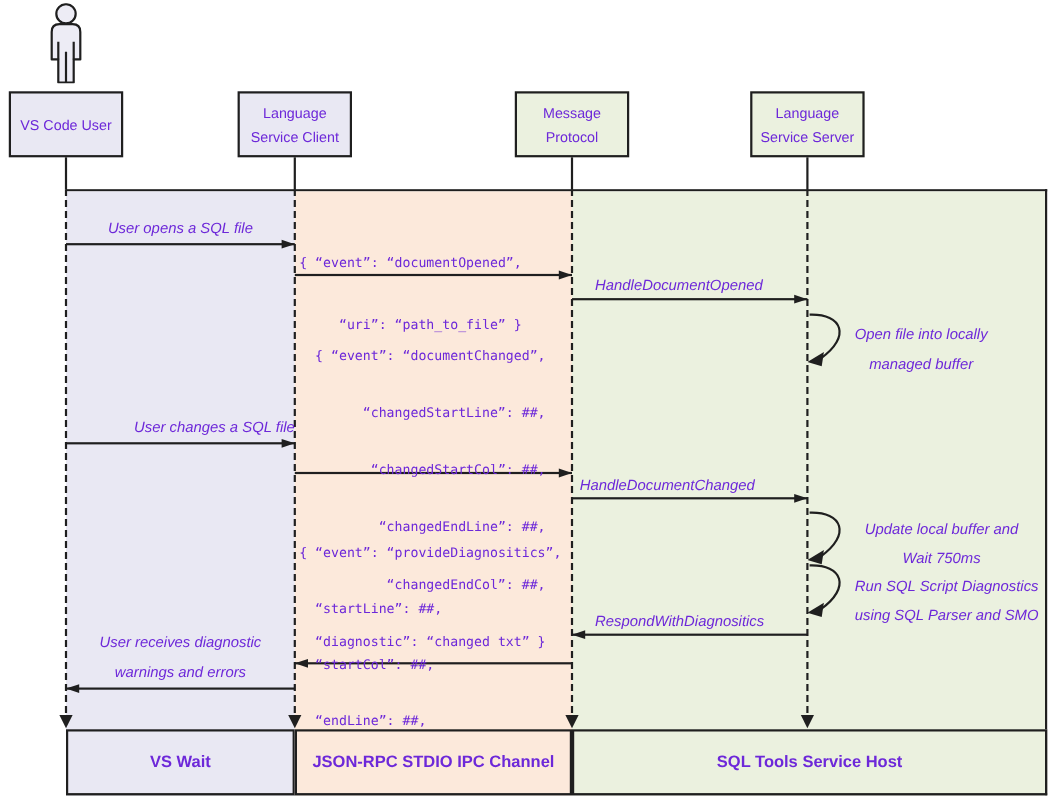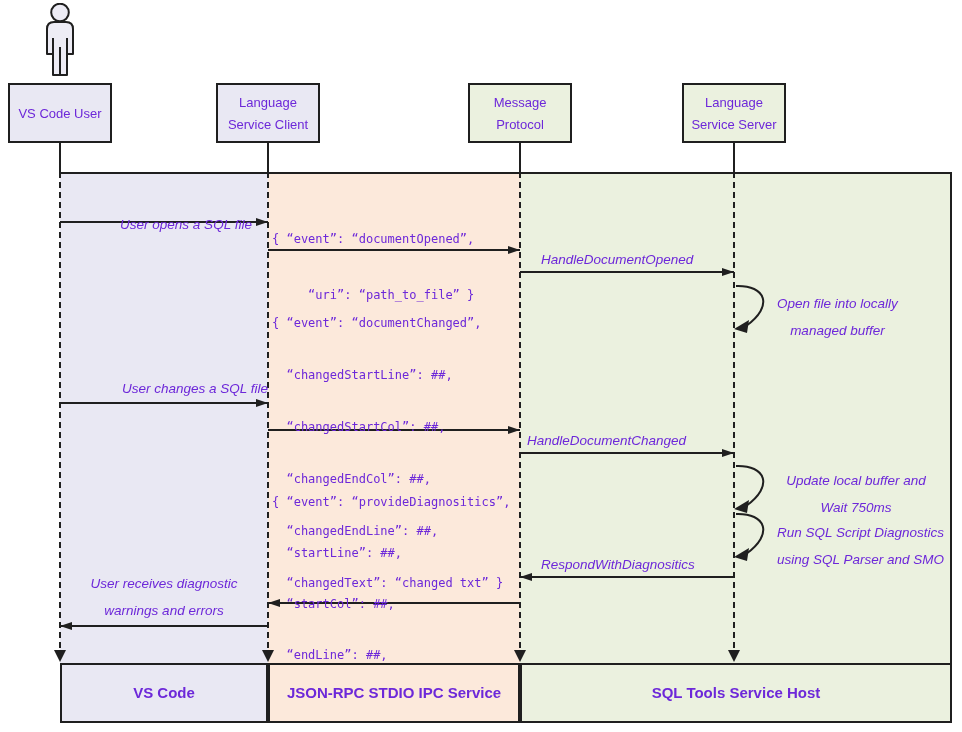--- a/index.html
+++ b/index.html
@@ -101,41 +101,41 @@
   <div class="arrow r" style="left:60px;top:221px;width:208px;"></div>
   <div class="arrow r" style="left:268px;top:249px;width:252px;"></div>
   <div class="arrow r" style="left:520px;top:271px;width:214px;"></div>
   <div class="arrow r" style="left:60px;top:402px;width:208px;"></div>
   <div class="arrow r" style="left:268px;top:429px;width:252px;"></div>
   <div class="arrow r" style="left:520px;top:452px;width:214px;"></div>
   <div class="arrow l" style="left:520px;top:576px;width:214px;"></div>
   <div class="arrow l" style="left:268px;top:602px;width:252px;"></div>
   <div class="arrow l" style="left:60px;top:625px;width:208px;"></div>
 
-  <div class="ilabel ctr" style="top:217px;padding-left:22px;">User opens a SQL file</div>
+  <div class="ilabel ctr" style="top:200px;">User opens a SQL file</div>
   <div class="ilabel" style="left:541px;top:252px;">HandleDocumentOpened</div>
   <div class="ilabel ctr" style="top:381px;text-align:right;">User changes a SQL file</div>
   <div class="ilabel" style="left:527px;top:433px;">HandleDocumentChanged</div>
   <div class="ilabel" style="left:541px;top:557px;">RespondWithDiagnositics</div>
   <div class="ilabel ctr two" style="top:570px;">
     <div>User receives diagnostic</div>
     <div>warnings and errors</div>
   </div>
 
   <div class="mono lh28" style="top:197px;">
     <div>{ “event”: “documentOpened”,</div>
     <div>  “uri”: “path_to_file” }</div>
   </div>
-  <div class="mono lh24" style="top:283px;">
+  <div class="mono lh24" style="top:283px;text-align:right;">
     <div>{ “event”: “documentChanged”,</div>
     <div>  “changedStartLine”: ##,</div>
     <div>  “changedStartCol”: ##,</div>
+    <div>  “changedEndLine”: ##,</div>
     <div>  “changedEndCol”: ##,</div>
-    <div>  “changedEndLine”: ##,</div>
-    <div>  “changedText”: “changed txt” }</div>
+    <div>  “diagnostic”: “changed txt” }</div>
   </div>
   <div class="mono lh23" style="top:463px;">
     <div>{ “event”: “provideDiagnositics”,</div>
     <div>  “startLine”: ##,</div>
     <div>  “startCol”: ##,</div>
     <div>  “endLine”: ##,</div>
     <div>  “endCol”: ##,</div>
     
   </div>
 
@@ -163,17 +163,17 @@
   <div class="note" style="top:519px;">
     <div>Run SQL Script Diagnostics</div>
     <div>using SQL Parser and SMO</div>
   </div>
 
   <div class="endarrow" style="left:54px;"></div>
   <div class="endarrow" style="left:262px;"></div>
   <div class="endarrow" style="left:514px;"></div>
   <div class="endarrow" style="left:728px;"></div>
 
-  <div class="fbox lav" style="left:60px;width:208px;">VS Code</div>
-  <div class="fbox pch" style="left:268px;width:252px;">JSON-RPC STDIO IPC Service</div>
+  <div class="fbox lav" style="left:60px;width:208px;">VS Wait</div>
+  <div class="fbox pch" style="left:268px;width:252px;">JSON-RPC STDIO IPC Channel</div>
   <div class="fbox grn" style="left:520px;width:432px;">SQL Tools Service Host</div>
 
 </div>
 
 </body></html>

